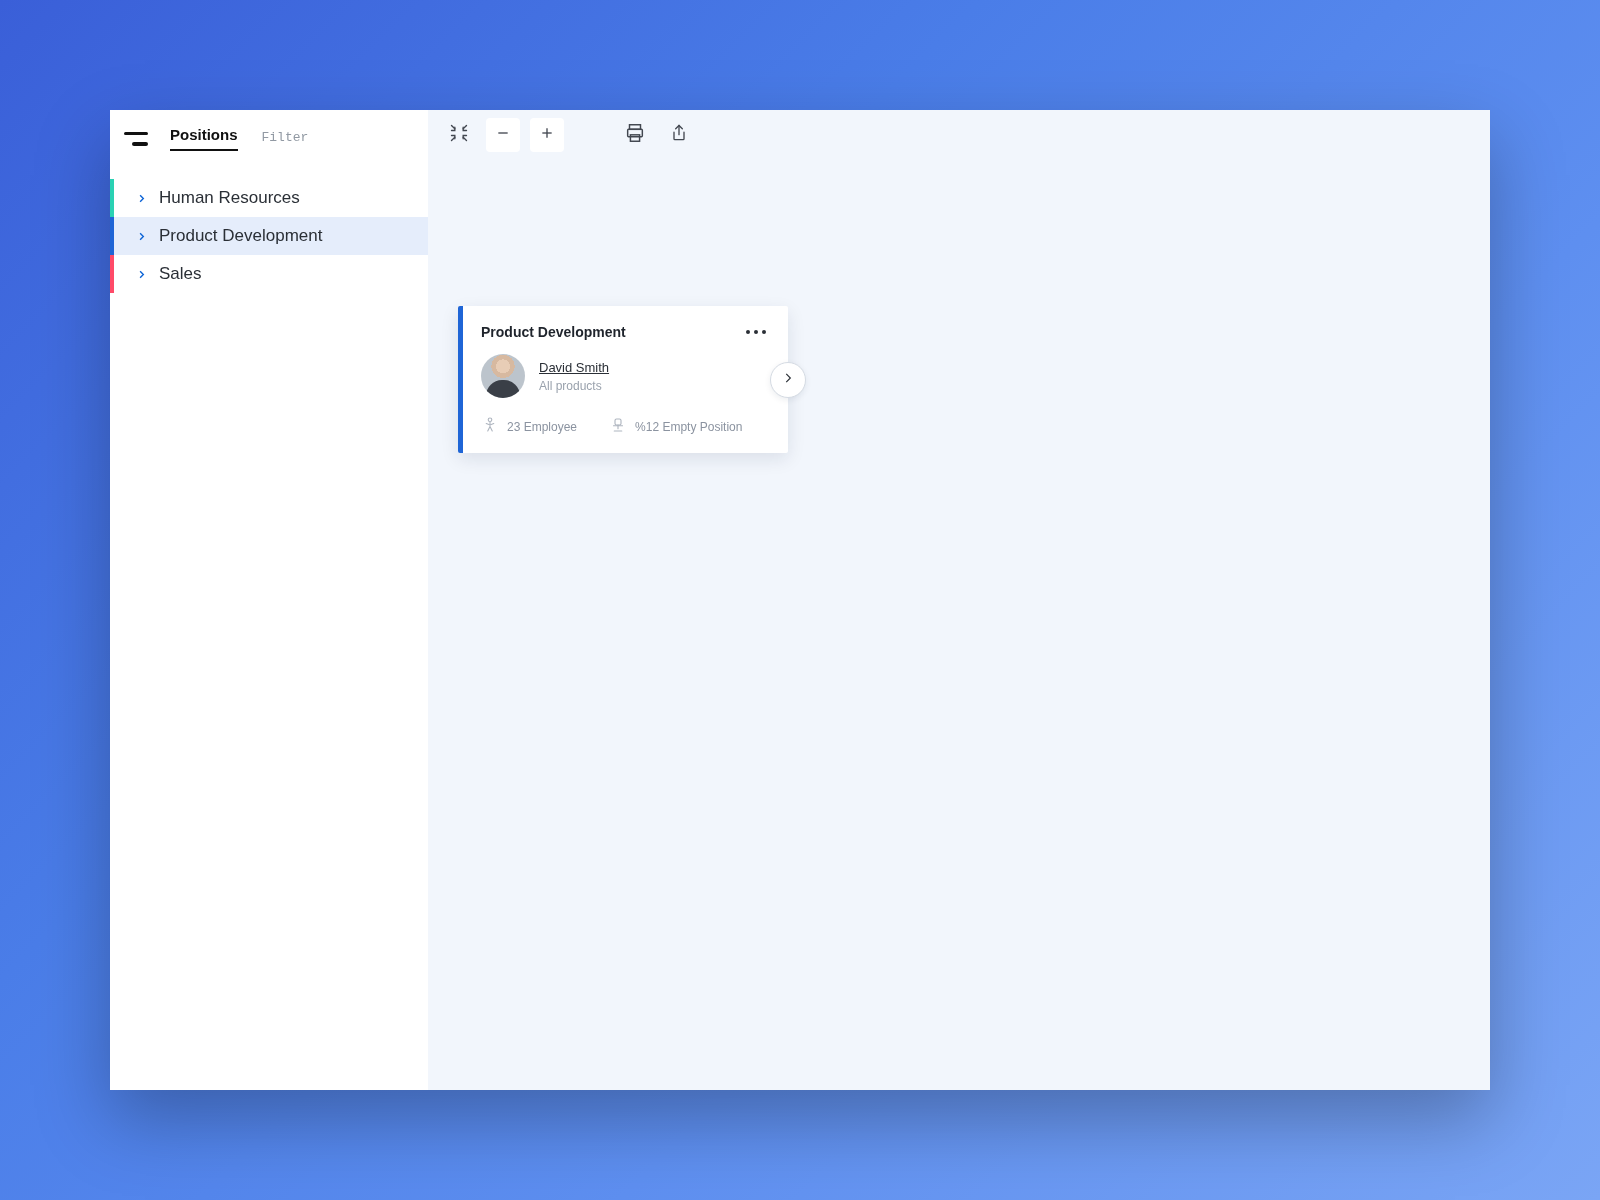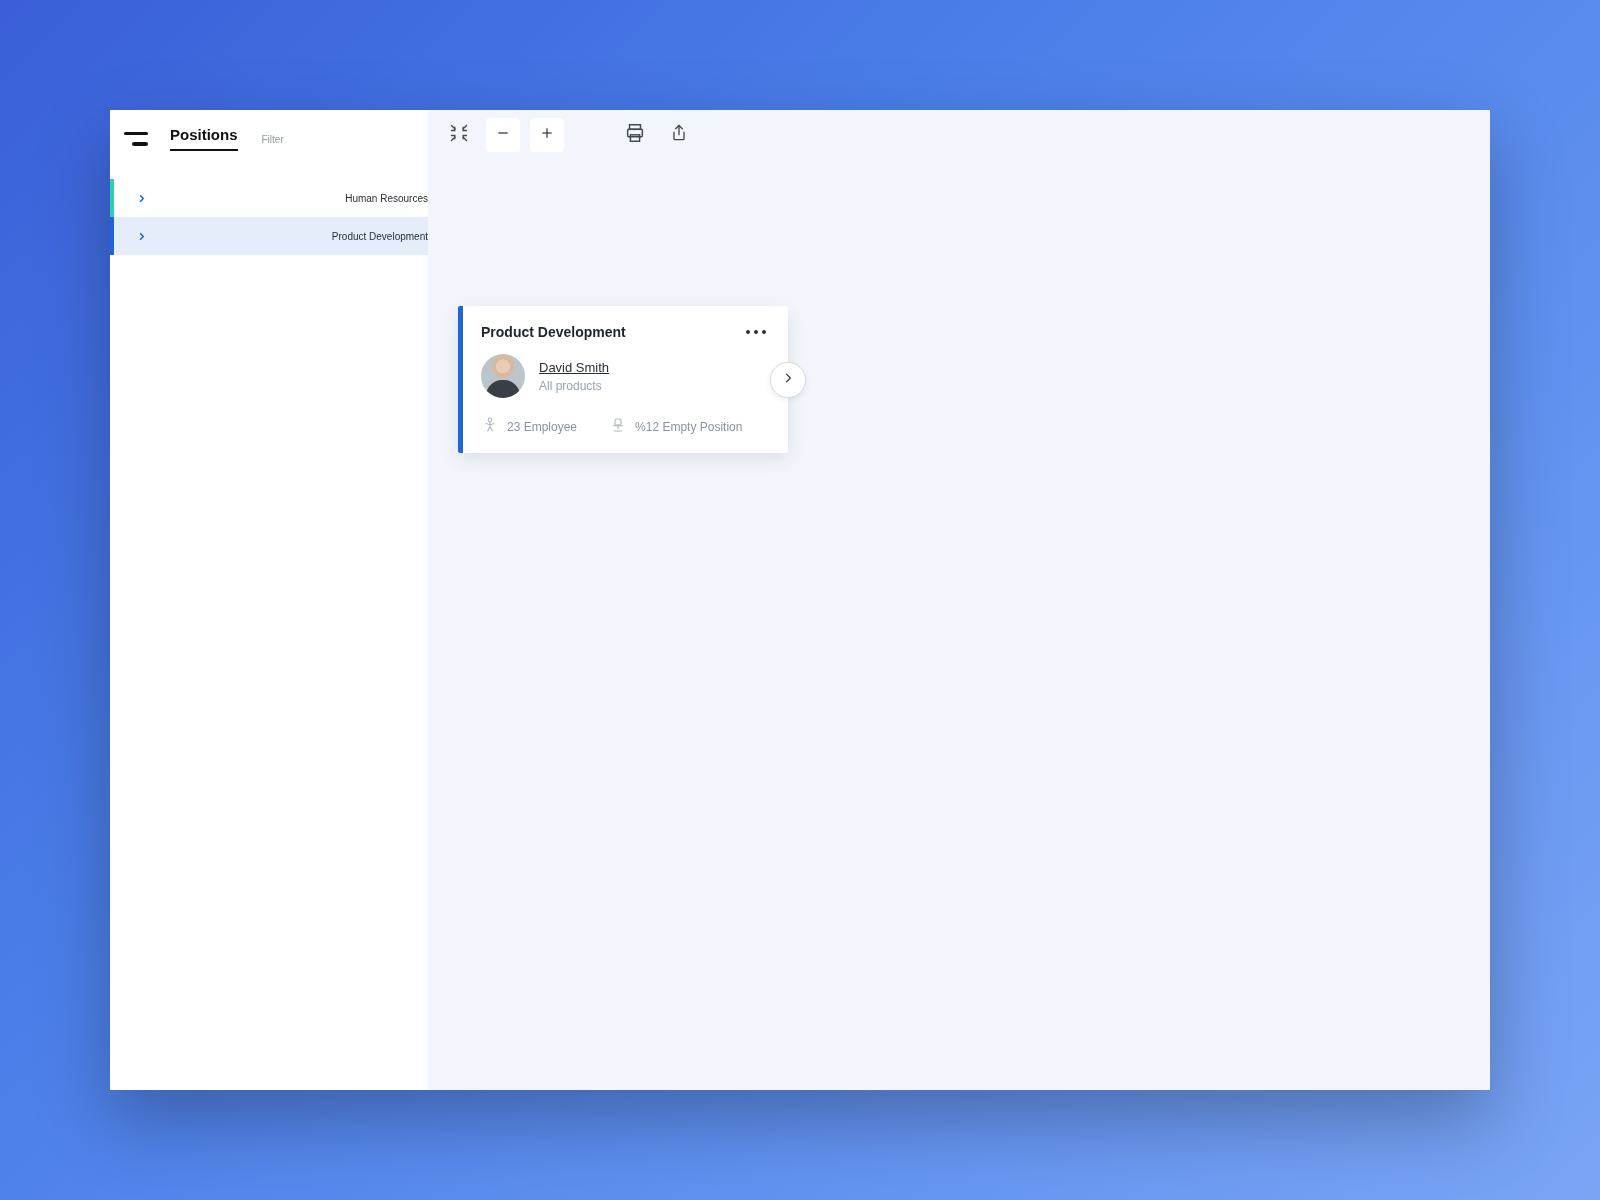--- a/index.html
+++ b/index.html
@@ -39,27 +39,27 @@
   }
   .menu-icon .bar { height: 3.5px; background:#111; border-radius:2px; }
   .menu-icon .bar.top { width: 100%; }
   .menu-icon .bar.bot { width: 65%; align-self:flex-end; }
   .tabs { display:flex; align-items:flex-end; gap: 24px; }
   .tab {
     font-size: 15px; font-weight: 700; color:#111; padding-bottom:6px;
     border-bottom: 2px solid #111; cursor:pointer;
   }
   .tab.secondary {
-    font-weight: 500; color:#9199a3; border-bottom:none; font-size:10px; padding-bottom:6px;
+    font-weight: 500; color:#9199a3; border-bottom:none; font-size:13px; padding-bottom:6px;font-family:Liberation Mono, monospace;
   }
   .dept-list { margin-top: 18px; }
   .dept-item {
     display:flex; align-items:center; height: 38px;
     padding-left: 26px; gap: 12px; cursor:pointer;
-    font-size: 10px; color:#2a2f36; position:relative;justify-content:space-between;
+    font-size: 17px; color:#2a2f36; position:relative;
   }
   .dept-item.active { background:#e5edfb; }
   .dept-item .marker {
     position:absolute; left:0; top:0; bottom:0; width:4px;
   }
   .dept-item .chev { color:#0b63d6; display:inline-flex; }
   
   .canvas {
     flex: 1;
     background:#f2f6fc;
@@ -142,20 +142,29 @@
       </div>
       <div class="dept-item active">
         <span class="marker" style="background:#1f65d6"></span>
         <span class="chev">
           <svg width="11" height="11" viewBox="0 0 24 24" fill="none" stroke="currentColor" stroke-width="3">
               <polyline points="9 5 16 12 9 19"></polyline>
             </svg>
         </span>
         <span>Product Development</span>
       </div>
+      <div class="dept-item">
+        <span class="marker" style="background:#ff4a68"></span>
+        <span class="chev">
+          <svg width="11" height="11" viewBox="0 0 24 24" fill="none" stroke="currentColor" stroke-width="3">
+              <polyline points="9 5 16 12 9 19"></polyline>
+            </svg>
+        </span>
+        <span>Sales</span>
+      </div>
     </div>
   </aside>
 
   <main class="canvas">
     <div class="toolbar">
       <div class="tbtn plain" title="collapse">
         <span>
           <svg width="20" height="20" viewBox="0 0 24 24" fill="none" stroke="#424750" stroke-width="1.6" stroke-linecap="round">
             <polyline points="3 9 7 9 7 5"></polyline>
               <line x1="3" y1="3" x2="7" y2="7"></line>

